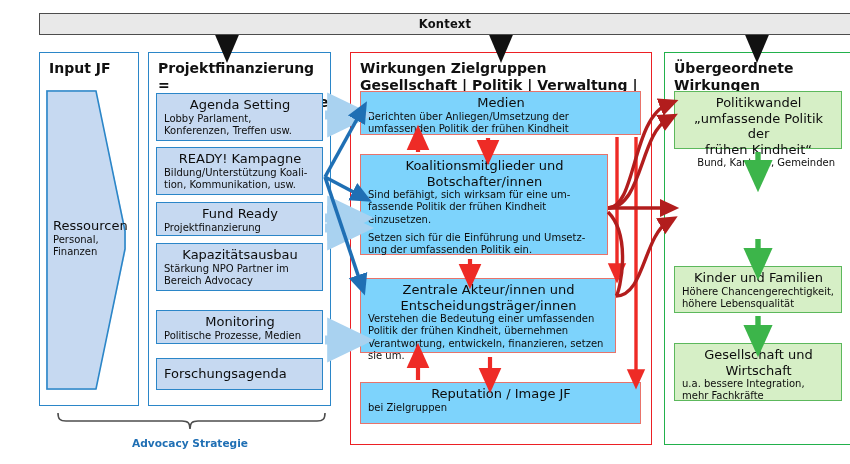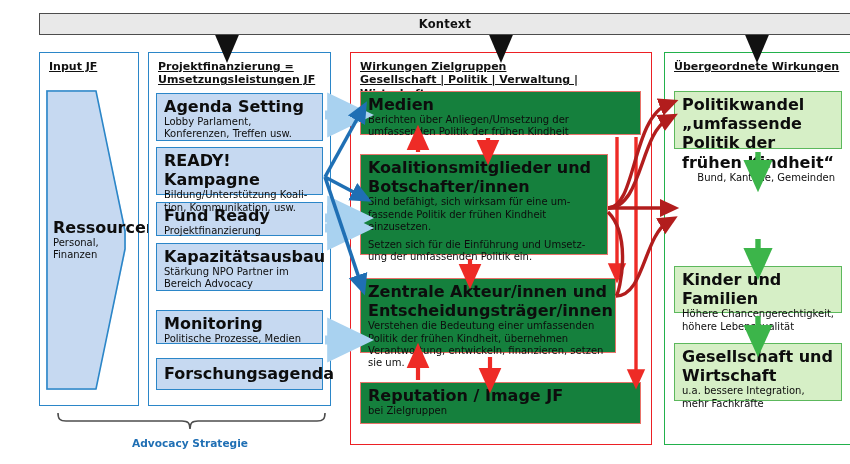--- a/index.html
+++ b/index.html
@@ -16,30 +16,30 @@
            background:#e9e9e9;border:1.4px solid #4d4d4d;box-sizing:border-box;
            display:flex;align-items:center;justify-content:center;
            font-size:11.5px;font-weight:bold;color:#111;letter-spacing:.2px;z-index:6;}
 
   
   .panel{position:absolute;box-sizing:border-box;background:#ffffff;}
   .panel-blue{border:1.8px solid #2b86c8;}
   .panel-red{border:1.8px solid #ec2024;}
   .panel-green{border:1.8px solid #22b14c;}
 
-  .panel-title{font-size:11px;font-weight:bold;color:#111;line-height:1.22;
-               position:absolute;left:9px;top:7px;right:6px;text-decoration:underline;}
+  .panel-title{font-size:14px;font-weight:bold;color:#111;line-height:1.22;
+               position:absolute;left:9px;top:7px;right:6px;}
 
   
   .box{position:absolute;box-sizing:border-box;padding:3px 6px 3px 7px;}
   .box-blue{background:#c6d9f1;border:1.1px solid #2b86c8;}
-  .box-red{background:#15803d;border:1.1px solid #e8736a;}
+  .box-red{background:#7dd3fc;border:1.1px solid #e8736a;}
   .box-green{background:#d6efc6;border:1.1px solid #5cb85c;}
 
-  .bt{font-size:16px;font-weight:bold;color:#0d0d0d;line-height:1.2;}
+  .bt{font-size:13px;font-weight:normal;color:#0d0d0d;line-height:1.2;text-align:center;}
   .bd{font-size:10px;color:#0d0d0d;line-height:1.22;margin-top:0px;}
   .bd.sp{margin-top:6px;}
 
   
   .ressourcen{position:absolute;left:26px;top:90px;width:80px;height:300px;}
   .ressourcen .poly{position:absolute;inset:0;background:#c6d9f1;
       clip-path:polygon(0% 0%, 62% 0%, 100% 47%, 100% 53%, 62% 100%, 0% 100%);}
   .ressourcen .outline{position:absolute;inset:0;}
   .ressourcen .txt{position:absolute;left:7px;top:128px;}
 

